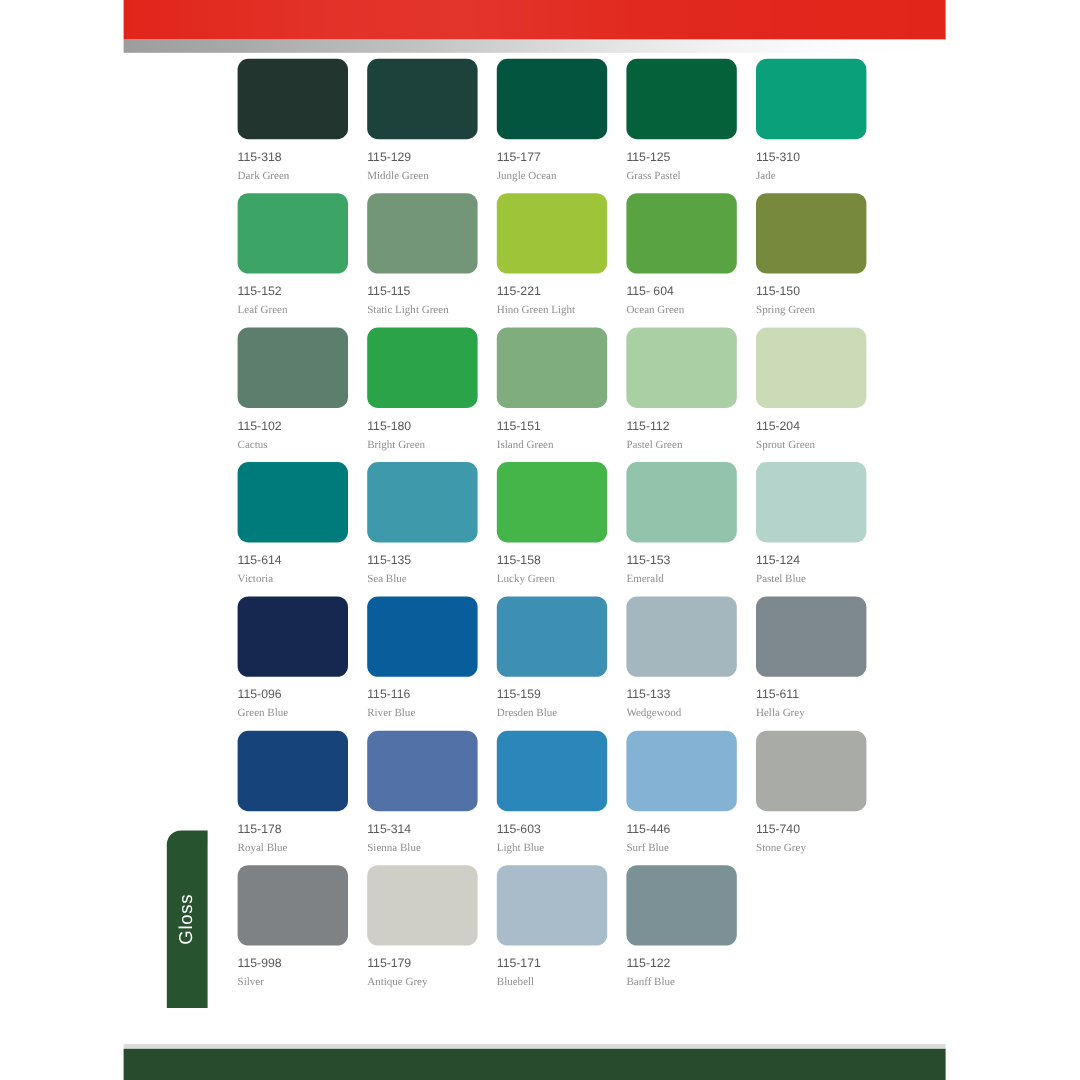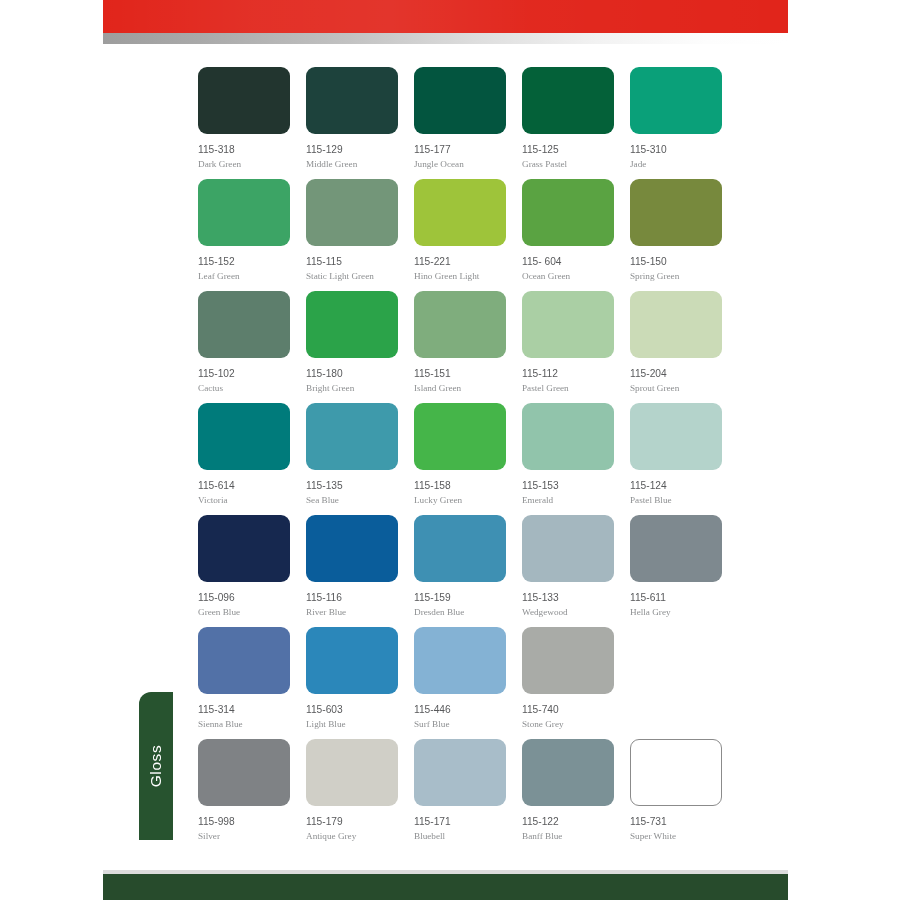--- a/index.html
+++ b/index.html
@@ -104,21 +104,21 @@
     color: #ffffff;
     font-size: 15.5px;
     letter-spacing: 0.6px;
     font-family: "Liberation Sans", sans-serif;
   }
 
   
   #swatch-grid {
     position: absolute;
     left: 198px;
-    top: 67px;
+    top: 49px;
     width: 536px;
   }
   .swatch-row {
     display: flex;
     height: 112px;
   }
   .swatch-cell {
     width: 92px;
     margin-right: 16px;
     position: relative;
@@ -298,20 +298,25 @@
           <div class="swatch-name">Wedgewood</div>
         </div>
         <div class="swatch-cell">
           <div class="swatch-chip" style="background: rgb(126, 137, 143);"></div>
           <div class="swatch-code">115-611</div>
           <div class="swatch-name">Hella Grey</div>
         </div>
       </div>
       <div class="swatch-row">
         <div class="swatch-cell">
+          <div class="swatch-chip" style="background: rgb(22, 67, 121);"></div>
+          <div class="swatch-code">115-178</div>
+          <div class="swatch-name">Royal Blue</div>
+        </div>
+        <div class="swatch-cell">
           <div class="swatch-chip" style="background: rgb(82, 113, 167);"></div>
           <div class="swatch-code">115-314</div>
           <div class="swatch-name">Sienna Blue</div>
         </div>
         <div class="swatch-cell">
           <div class="swatch-chip" style="background: rgb(43, 135, 186);"></div>
           <div class="swatch-code">115-603</div>
           <div class="swatch-name">Light Blue</div>
         </div>
         <div class="swatch-cell">
@@ -339,24 +344,19 @@
         <div class="swatch-cell">
           <div class="swatch-chip" style="background: rgb(168, 189, 201);"></div>
           <div class="swatch-code">115-171</div>
           <div class="swatch-name">Bluebell</div>
         </div>
         <div class="swatch-cell">
           <div class="swatch-chip" style="background: rgb(123, 145, 150);"></div>
           <div class="swatch-code">115-122</div>
           <div class="swatch-name">Banff Blue</div>
         </div>
-        <div class="swatch-cell">
-          <div class="swatch-chip outlined"></div>
-          <div class="swatch-code">115-731</div>
-          <div class="swatch-name">Super White</div>
-        </div>
       </div>
     </div>
 
   <div id="bottom-strip"></div>
   <div id="bottom-banner" style="background: rgb(39, 75, 44);"></div>
 
 </div>
 
 </body></html>

